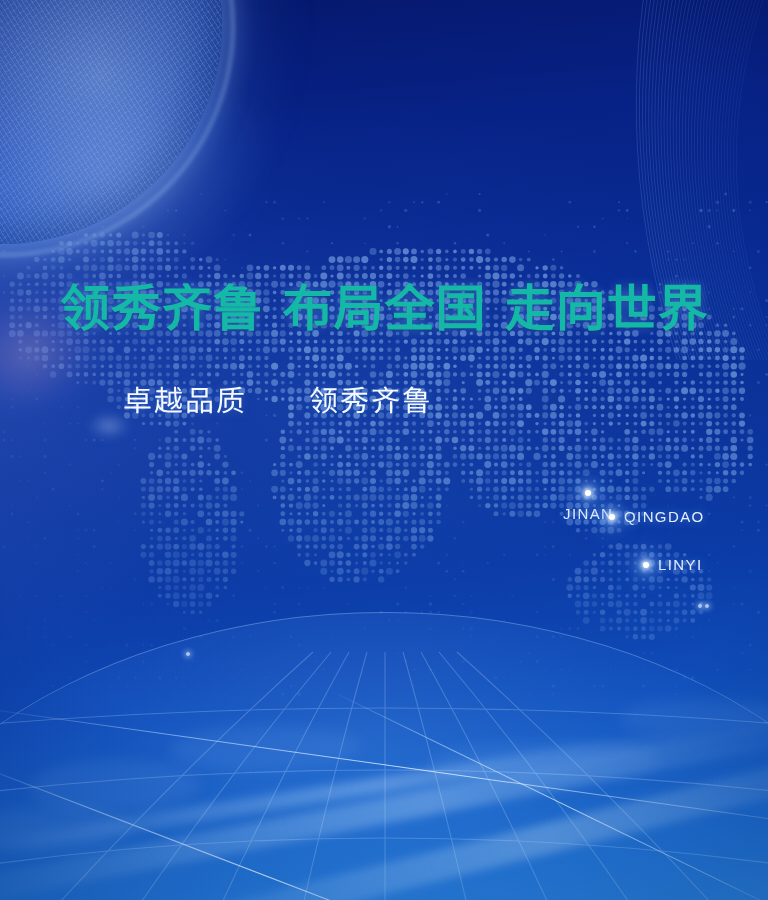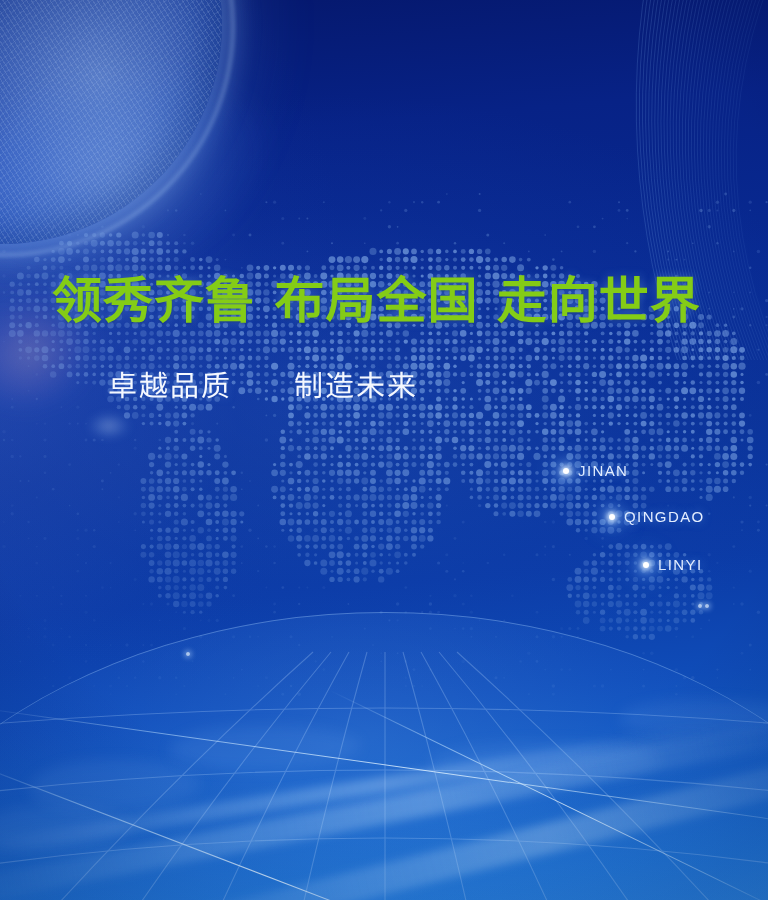--- a/index.html
+++ b/index.html
@@ -257,39 +257,39 @@
     left: 0;
     top: 0;
     width: 768px;
   }
 
   .headline {
     position: absolute;
     left: 48px;
     top: 268px;
     width: 680px;
-    margin: 4px;
+    margin: 12px;
     font-family: "DejaVu Serif", "Liberation Serif", serif;
     font-weight: 700;
     font-size: 50px;
     line-height: 58px;
     letter-spacing: 1px;
-    color: #84cc16;
+    color: #14b8a6;
     white-space: nowrap;
     text-shadow:
       0 0 10px rgba(120,180,255,0.42),
       0 1px 3px rgba(4,22,80,0.55);
   }
 
   .subhead {
     position: absolute;
     left: 108px;
     top: 366px;
     width: 600px;
-    margin: 0;
+    margin: 15px;
     display: flex;
     gap: 62px;
     font-family: "DejaVu Serif", "Liberation Serif", serif;
     font-weight: 400;
     font-size: 29px;
     line-height: 40px;
     letter-spacing: 2px;
     color: #f4f8ff;
     text-shadow: 0 0 8px rgba(110,170,255,0.34);
   }
@@ -314,21 +314,21 @@
     border-radius: 50%;
     background: #ffffff;
     box-shadow:
       0 0 5px 2px rgba(225,240,255,0.90),
       0 0 12px 5px rgba(150,200,255,0.55),
       0 0 22px 10px rgba(110,170,255,0.26);
     flex: none;
   }
   .city-label { display: inline-block; }
 
-  .city-jinan   { left: 563px; top: 462px; }
+  .city-jinan   { left: 563px; top: 490px; flex-direction: column; }
   .city-qingdao { left: 609px; top: 508px; text-align: center; }
   .city-linyi   { left: 607px; top: 556px; padding-left: 36px; }
 
   
   .micro-dot {
     position: absolute;
     width: 4px;
     height: 4px;
     border-radius: 50%;
     background: rgba(225,240,255,0.75);
@@ -3452,21 +3452,21 @@
   <div class="micro-dot" style="left:705px; top:604px;"></div>
   <div class="micro-dot" style="left:186px; top:652px;"></div>
 
   <div class="bg-vignette"></div>
 
   <div class="copy">
     <h1 class="headline">领秀齐鲁 布局全国 走向世界</h1>
 
     <div class="subhead">
       <span>卓越品质</span>
-      <span>制造未来</span>
+      <span>领秀齐鲁</span>
     </div>
   </div>
 
   <div class="city city-jinan">
     <span class="city-dot"></span>
     <span class="city-label">JINAN</span>
   </div>
 
   <div class="city city-qingdao">
     <span class="city-dot"></span>

